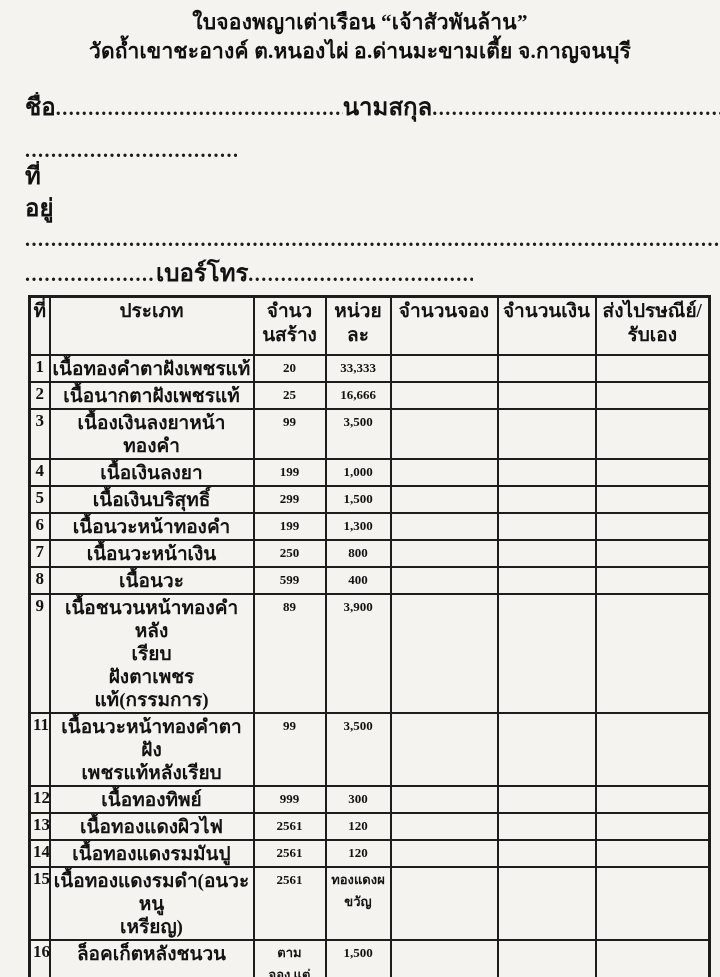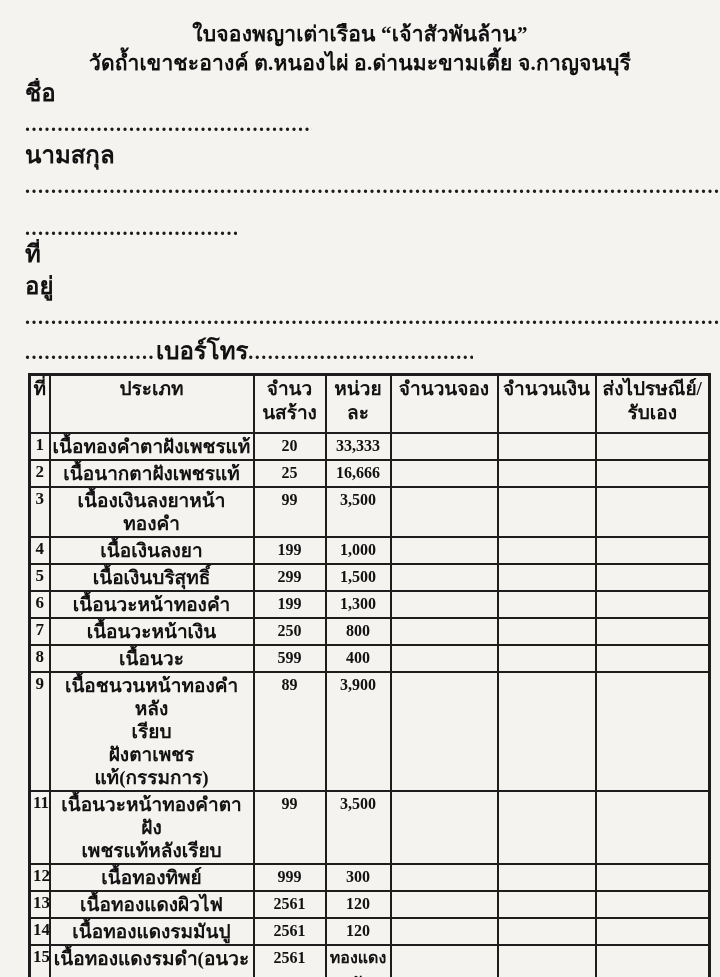--- a/index.html
+++ b/index.html
@@ -6,40 +6,40 @@
   body{
     width:720px;height:977px;
     background:#f4f3f0;
     font-family:"Liberation Serif","DejaVu Serif",serif;
     color:#121212;
     overflow:hidden;
     position:relative;
   }
   .page{width:720px;height:977px;overflow:hidden;}
   
-  .titles{padding-top:20px;text-align:center;}
+  .titles{padding-top:8px;text-align:center;}
   .title-line{
     font-size:21px;font-weight:bold;line-height:29px;
     color:#101010;letter-spacing:0.2px;
   }
   
   .formarea{margin-left:25px;margin-right:0;}
   .fline{
     display:flex;align-items:baseline;
     font-size:24px;font-weight:bold;line-height:31px;
     white-space:nowrap;overflow:hidden;
   }
   .fline .lbl{flex:0 0 auto;}
   .dots{
     display:inline-block;overflow:hidden;white-space:nowrap;
     font-size:20px;font-weight:bold;letter-spacing:1.5px;
     color:#1b1b1b;flex:0 0 auto;
   }
   .dots.grow{flex:1 1 auto;}
-  .line-a{flex-direction:column;}
+  .line-a{margin-top:26px;}
   .line-b{margin-top:11px;height:26px;}
   .line-c{margin-top:0px;}
   .line-d{margin-top:1px;flex-direction:column;}
   .line-e{margin-top:3px;height:30px;}
   
   table.booking{
     margin:7px 0 0 28px;
     border-collapse:collapse;
     table-layout:fixed;
     width:682px;
@@ -53,21 +53,21 @@
     overflow:hidden;
   }
   table.booking{border:3px solid #1d1d1d;}
   thead th{
     font-size:19px;font-weight:bold;text-align:center;
     line-height:24px;height:54px;padding-top:3px;
   }
   tbody tr{height:27px;}
   td.c-no{font-size:17px;font-weight:bold;text-align:center;padding-left:0;padding-right:0;}
   td.c-type{font-size:19px;font-weight:bold;text-align:center;line-height:23px;padding-left:3px;}
-  td.c-made, td.c-unit{font-size:16px;font-weight:bold;text-align:center;line-height:22px;padding-top:3px;}
+  td.c-made, td.c-unit{font-size:13px;font-weight:bold;text-align:center;line-height:22px;padding-top:3px;}
   td.c-booked, td.c-amount, td.c-delivery{font-size:17px;}
   col.w-no{width:20px;}
   col.w-type{width:204px;}
   col.w-made{width:72px;}
   col.w-unit{width:65px;}
   col.w-booked{width:107px;}
   col.w-amount{width:98px;}
   col.w-delivery{width:114px;}
 </style>
 </head>

